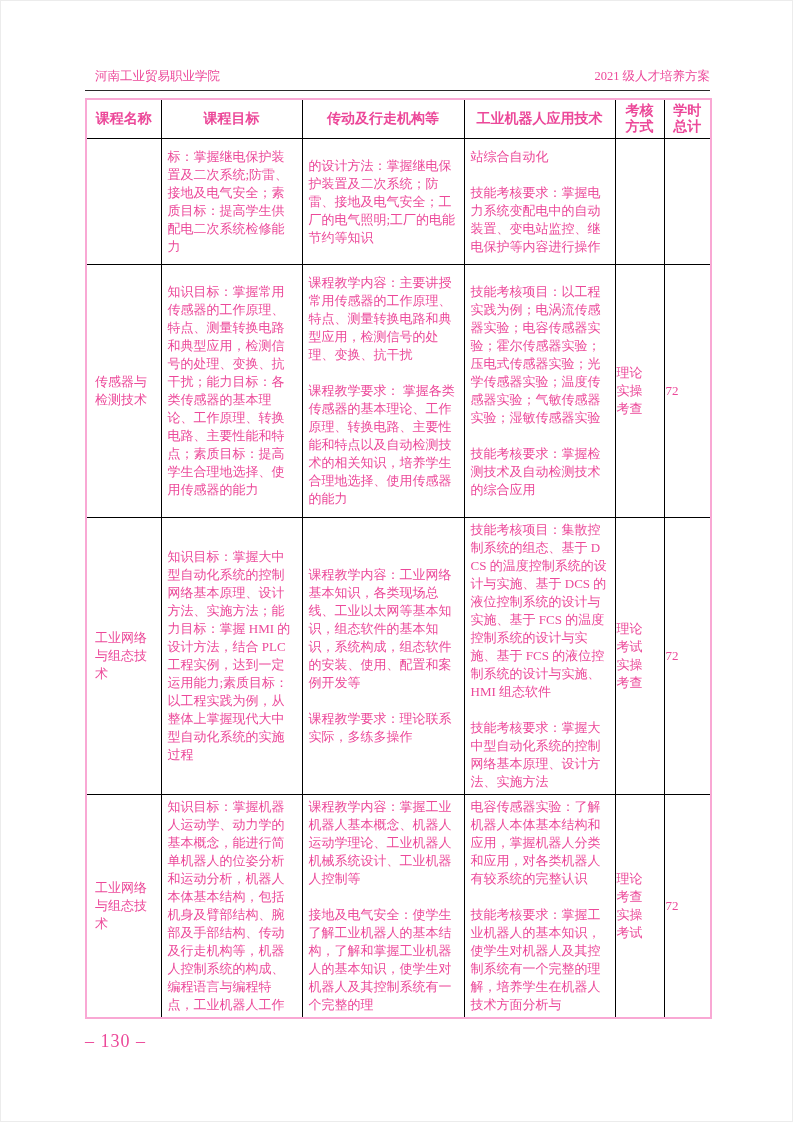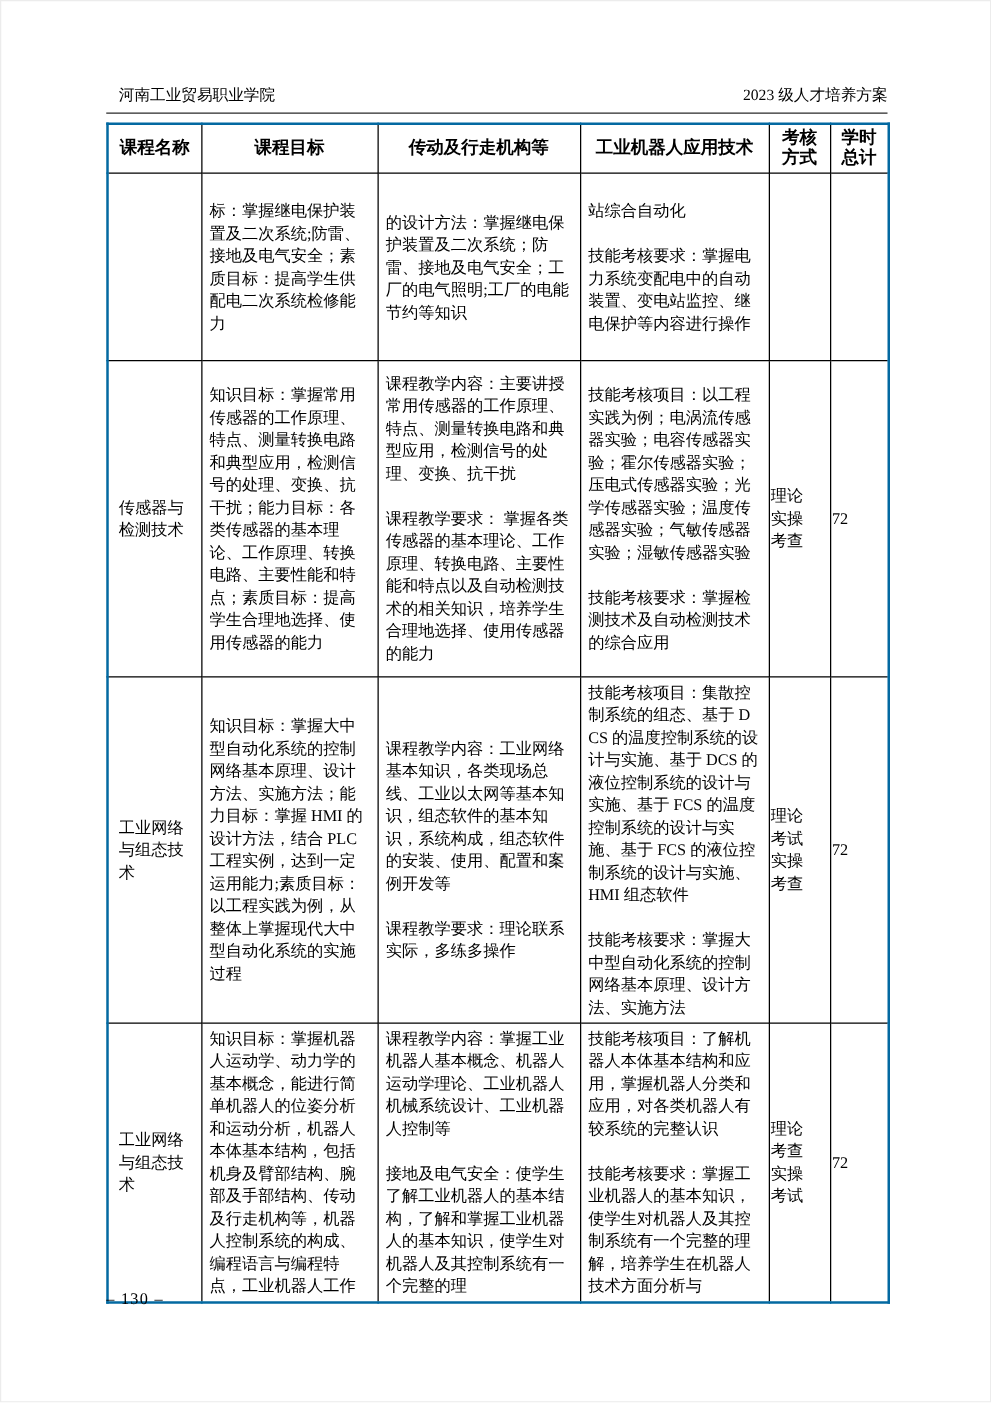--- a/index.html
+++ b/index.html
@@ -3,36 +3,36 @@
 <meta charset="utf-8">
 <style>
   * { margin:0; padding:0; box-sizing:border-box; }
   html,body { background:#fff; }
   .page {
     position:relative;
     width:793px; height:1122px;
     background:#ffffff;
     box-shadow: inset 0 0 0 1px #ececec;
     font-family:"Liberation Serif","DejaVu Serif",serif;
-    color:#000000;
+    color:#ec4899;
     padding:68px 83px 0 85px;
     overflow:hidden;
   }
   .page-header {
     display:flex; justify-content:space-between; align-items:flex-end;
     font-size:12.5px;
     padding:0 0 5px 10px;
     border-bottom:1.5px solid #2a2a2a;
   }
   table.course-table {
     width:625px;
     margin-top:7px;
     border-collapse:collapse;
     table-layout:fixed;
-    border:2px solid #0369a1;
+    border:2px solid #f9a8d4;
   }
   .course-table th, .course-table td {
     border:1px solid #000;
     vertical-align:middle;
     white-space:pre-line;
     word-break:break-all;
   }
   .course-table th {
     font-weight:bold;
     font-size:14px;
@@ -46,32 +46,32 @@
     padding:3px 6px;
     text-align:left;
   }
   .course-table td.c-name { padding:3px 8px; }
   .course-table td.c-method, .course-table td.c-hours {
     padding:2px 1px;
   }
   .page-footer {
     position:absolute;
     left:85px; top:1031px;
-    font-size:13px;
+    font-size:18px;
     letter-spacing:1px;
   }
 </style>
 </head>
 <body>
 
 <div class="page">
 
   <div class="page-header">
     <span>河南工业贸易职业学院</span>
-    <span>2023 级人才培养方案</span>
+    <span>2021 级人才培养方案</span>
   </div>
 
   <table class="course-table">
     <colgroup>
       <col style="width:75px">
         <col style="width:141px">
         <col style="width:162px">
       <col style="width:151px">
         <col style="width:49px">
         <col style="width:47px">
@@ -82,21 +82,21 @@
         <th>课程目标</th>
         <th>传动及行走机构等</th>
         <th>工业机器人应用技术</th>
         <th>考核
 方式</th>
         <th>学时
 总计</th>
       </tr>
     </thead>
     <tbody>
-      <tr style="height:150px">
+      <tr style="height:126px">
         <td class="c-name"></td>
         <td>标：掌握继电保护装置及二次系统;防雷、接地及电气安全；素质目标：提高学生供配电二次系统检修能力</td>
         <td>的设计方法：掌握继电保护装置及二次系统；防雷、接地及电气安全；工厂的电气照明;工厂的电能节约等知识</td>
         <td>站综合自动化
 
 技能考核要求：掌握电力系统变配电中的自动装置、变电站监控、继电保护等内容进行操作</td>
         <td class="c-method"></td>
         <td class="c-hours"></td>
       </tr>
       <tr style="height:253px">
@@ -127,21 +127,21 @@
 实操
 考查</td>
         <td class="c-hours">72</td>
       </tr>
       <tr style="height:216px">
         <td class="c-name">工业网络与组态技术</td>
         <td>知识目标：掌握机器人运动学、动力学的基本概念，能进行简单机器人的位姿分析和运动分析，机器人本体基本结构，包括机身及臂部结构、腕部及手部结构、传动及行走机构等，机器人控制系统的构成、编程语言与编程特点，工业机器人工作</td>
         <td>课程教学内容：掌握工业机器人基本概念、机器人运动学理论、工业机器人机械系统设计、工业机器人控制等
 
 接地及电气安全：使学生了解工业机器人的基本结构，了解和掌握工业机器人的基本知识，使学生对机器人及其控制系统有一个完整的理</td>
-        <td>技能考核项目：了解机器人本体基本结构和应用，掌握机器人分类和应用，对各类机器人有较系统的完整认识
+        <td>电容传感器实验：了解机器人本体基本结构和应用，掌握机器人分类和应用，对各类机器人有较系统的完整认识
 
 技能考核要求：掌握工业机器人的基本知识，使学生对机器人及其控制系统有一个完整的理解，培养学生在机器人技术方面分析与</td>
         <td class="c-method">理论
 考查
 实操
 考试</td>
         <td class="c-hours">72</td>
       </tr>
     </tbody>
   </table>

